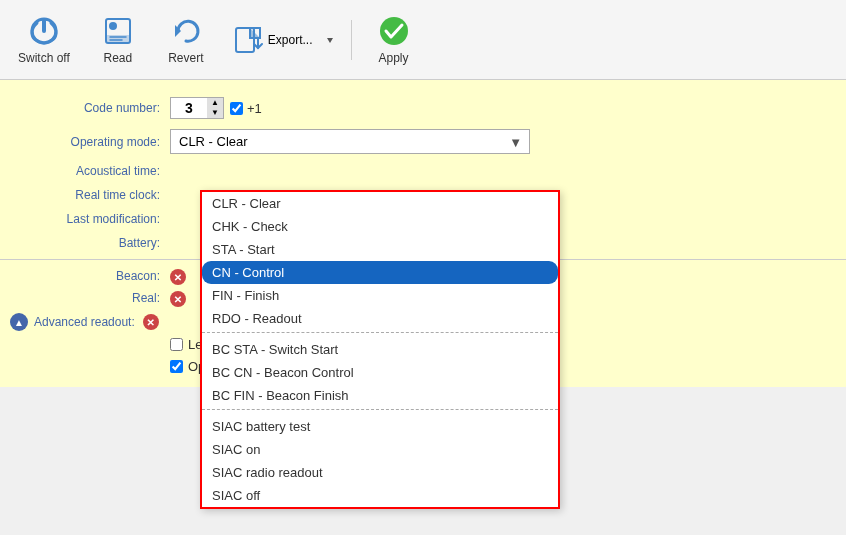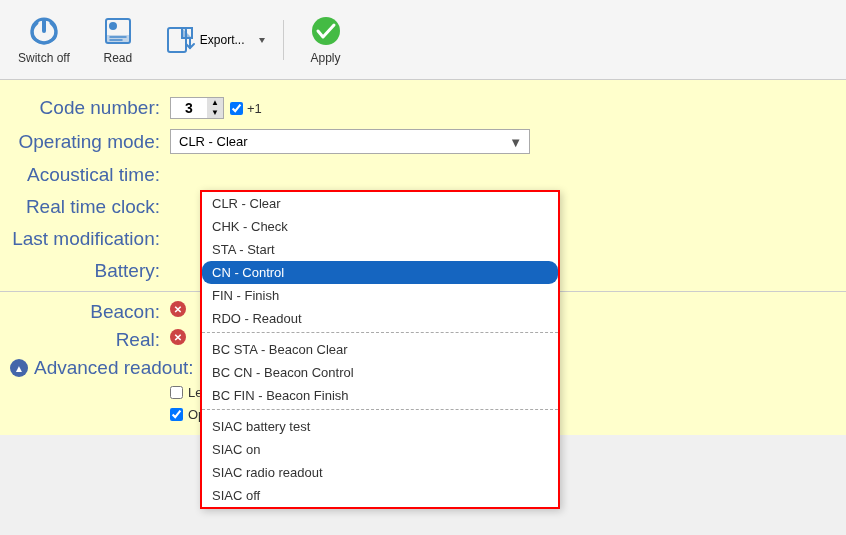--- a/index.html
+++ b/index.html
@@ -83,21 +83,21 @@
       display: flex;
       align-items: center;
       margin: 4px 0;
       padding: 3px 10px;
     }
     .form-label {
       color: #4466aa;
       text-align: right;
       width: 160px;
       padding-right: 10px;
-      font-size: 19px;
+      font-size: 12px;
       flex-shrink: 0;
     }
     .form-value {
       color: #333;
       font-size: 13px;
     }
 
     
     .code-number-container {
       display: flex;
@@ -300,20 +300,29 @@
       <svg width="32" height="32" viewBox="0 0 32 32">
         <rect x="4" y="4" width="24" height="24" rx="2" fill="none" stroke="#4488cc" stroke-width="2"></rect>
         <circle cx="11" cy="11" r="4" fill="#4488cc"></circle>
         <rect x="4" y="20" width="24" height="8" rx="1" fill="#4488cc" opacity="0.3"></rect>
         <path d="M8 22 L24 22 M8 25 L20 25" stroke="#4488cc" stroke-width="1.5" stroke-linecap="round"></path>
       </svg>
     </div>
     <span>Read</span>
   </button>
 
+  <button class="toolbar-btn">
+    <div class="toolbar-icon">
+      <svg width="32" height="32" viewBox="0 0 32 32">
+        <path d="M8 16 A10 10 0 1 1 16 26" fill="none" stroke="#4488cc" stroke-width="3" stroke-linecap="round"></path>
+        <polygon points="5,10 11,16 5,22" fill="#4488cc"></polygon>
+      </svg>
+    </div>
+    <span>Revert</span>
+  </button>
 
   <div class="export-group">
     <button class="export-btn-main">
       <div class="toolbar-icon">
         <svg width="32" height="32" viewBox="0 0 32 32">
           <rect x="4" y="4" width="18" height="24" rx="2" fill="none" stroke="#4488cc" stroke-width="2"></rect>
           <path d="M18 4 L28 14 L18 14 Z" fill="#4488cc" opacity="0.5"></path>
           <rect x="18" y="4" width="10" height="10" fill="none" stroke="#4488cc" stroke-width="2"></rect>
           <path d="M22 20 L26 24 L30 20" fill="none" stroke="#4488cc" stroke-width="2" stroke-linecap="round"></path>
           <line x1="26" y1="15" x2="26" y2="24" stroke="#4488cc" stroke-width="2" stroke-linecap="round"></line>
@@ -435,21 +444,21 @@
 
   <div class="dropdown-list-wrapper">
     <ul class="dropdown-list">
       <li>CLR - Clear</li>
       <li>CHK - Check</li>
       <li>STA - Start</li>
       <li class="selected">CN - Control</li>
       <li>FIN - Finish</li>
       <li>RDO - Readout</li>
       <li class="separator"></li>
-      <li>BC STA - Beacon Clear</li>
+      <li>BC STA - Switch Start</li>
       <li>BC CN - Beacon Control</li>
       <li>BC FIN - Beacon Finish</li>
       <li class="separator"></li>
       <li>SIAC battery test</li>
       <li>SIAC on</li>
       <li>SIAC radio readout</li>
       <li>SIAC off</li>
     </ul>
   </div>
 

